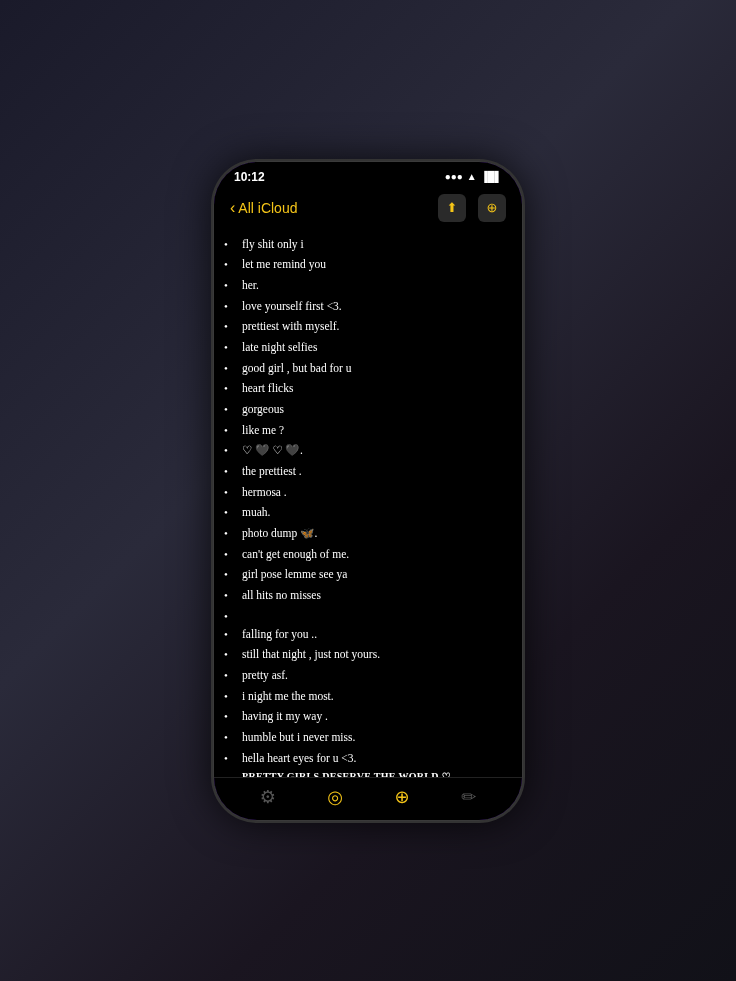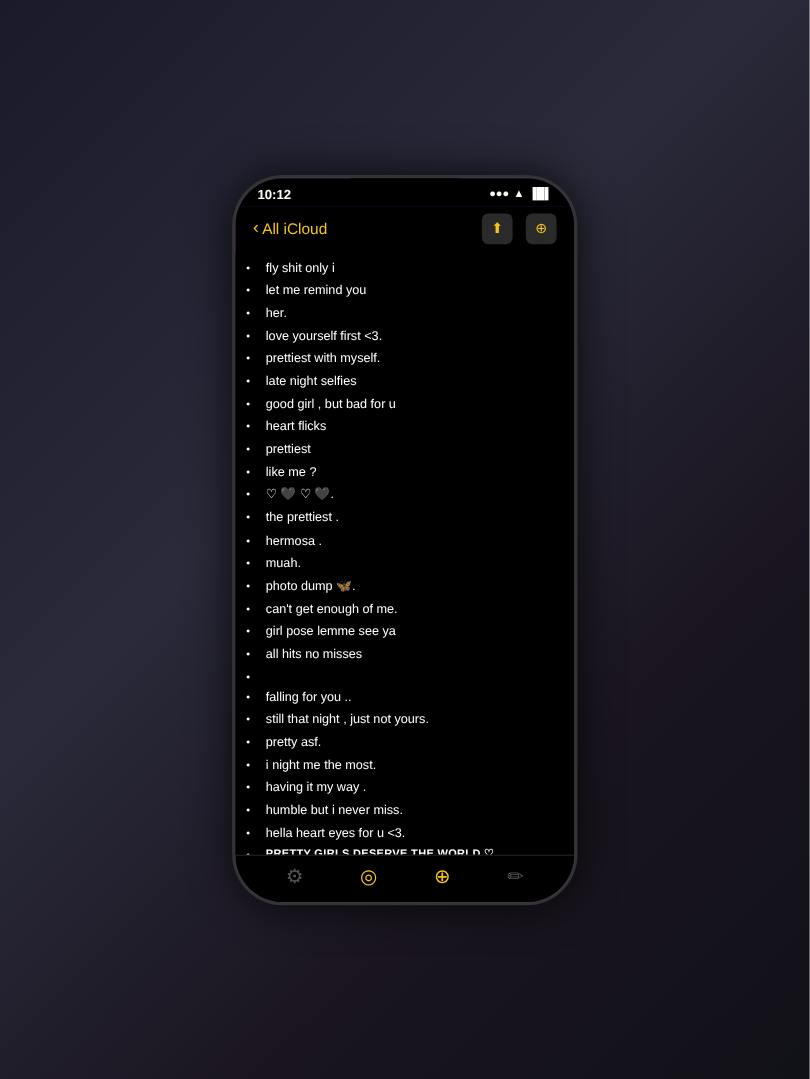--- a/index.html
+++ b/index.html
@@ -145,21 +145,21 @@
       color: #fff;
       font-size: 11px;
       margin-top: 2px;
       flex-shrink: 0;
       width: 12px;
     }
 
     .note-text {
       color: #fff;
       font-size: 11.5px;
-      font-family: Liberation Sans, sans-serif;
+      font-family: Liberation Serif, serif;
       line-height: 1.45;
       font-weight: 400;
     }
 
     .note-text.bold-caps {
       font-weight: 700;
       font-size: 10px;
       letter-spacing: 0.3px;
     }
 
@@ -246,21 +246,21 @@
         <div class="note-item">
           <span class="bullet">•</span>
           <span class="note-text">good girl , but bad for u</span>
         </div>
         <div class="note-item">
           <span class="bullet">•</span>
           <span class="note-text">heart flicks</span>
         </div>
         <div class="note-item">
           <span class="bullet">•</span>
-          <span class="note-text">prettiest</span>
+          <span class="note-text">gorgeous</span>
         </div>
         <div class="note-item">
           <span class="bullet">•</span>
           <span class="note-text">like me ?</span>
         </div>
         <div class="note-item">
           <span class="bullet">•</span>
           <span class="note-text">♡ 🖤 ♡ 🖤.</span>
         </div>
         <div class="note-item">

